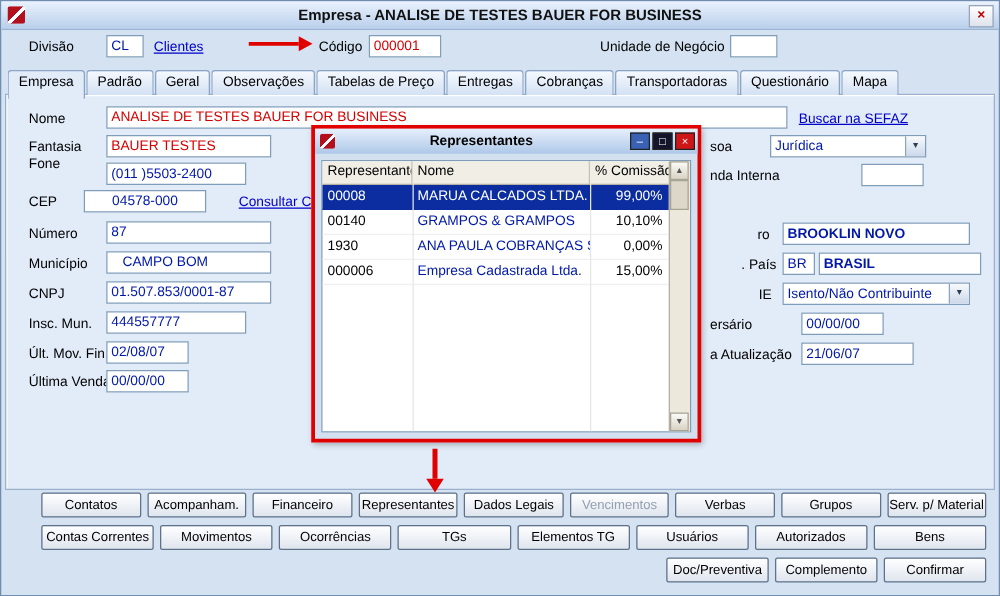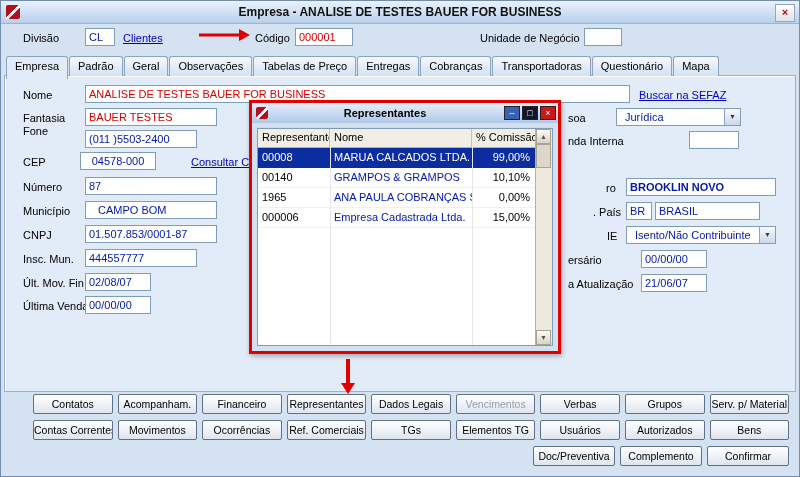--- a/index.html
+++ b/index.html
@@ -9,21 +9,21 @@
   .wtitle{position:absolute;left:0;right:0;top:4px;text-align:center;font-weight:bold;font-size:12px;color:#111}
   .wclose{position:absolute;right:4px;top:3px;width:18px;height:16px;border:1px solid #97a5b8;background:linear-gradient(#ffffff,#dde3ec);color:#c40000;font-weight:bold;text-align:center;line-height:15px;font-size:11px;cursor:pointer}
   .lbl{position:absolute;color:#000;white-space:nowrap}
   .link{position:absolute;color:#0000c8;text-decoration:underline;white-space:nowrap;cursor:pointer}
   .field{position:absolute;height:18px;border:1px solid #7f9db9;background:#fff;font-family:inherit;font-size:11px;padding:0 3px;box-sizing:border-box;color:#000}
   .v-red{color:#d40000}.v-blue{color:#0018a8}.center{text-align:center}
   .tabbar{position:absolute;left:5px;top:55px;display:flex;z-index:3}
   .tab{padding:3px 8px;height:13px;background:linear-gradient(#f5f9fe,#d3e1f3);border:1px solid #8ba4c4;border-bottom:none;border-radius:3px 3px 0 0;margin-right:1px;cursor:pointer;white-space:nowrap}
   .tab.active{background:#e2ebf8;padding-bottom:6px;position:relative;z-index:4}
   .panel{position:absolute;left:3px;top:74px;right:3px;height:315px;background:#e2ebf8;border:1px solid #9ab0cc;box-shadow:inset 1px 1px 0 #fff}
-  .dd{position:absolute;height:18px;border:1px solid #7f9db9;background:#fff;box-sizing:border-box;padding:2px 16px 0 8px;white-space:nowrap;overflow:hidden;color:#0018a8;cursor:pointer}
+  .dd{position:absolute;height:18px;border:1px solid #7f9db9;background:#fff;box-sizing:border-box;padding:2px 16px 0 3px;white-space:nowrap;overflow:hidden;color:#0018a8;cursor:pointer}
   .dd .arw{position:absolute;right:0;top:0;width:15px;height:16px;background:linear-gradient(#f8fafc,#ccd8ea);border-left:1px solid #8ba4c4;text-align:center;line-height:16px;font-size:7px;color:#2c3e57}
   .popup{position:absolute;left:248px;top:99px;width:312px;height:254px;box-sizing:border-box;border:3px solid #e00000;background:#d2e0f0;z-index:5;box-shadow:1px 2px 5px rgba(0,0,0,.3)}
   .ptitle{position:absolute;left:0;top:0;right:0;height:20px;background:linear-gradient(#e6effc,#aec8e8);display:flex;align-items:center;padding:0 2px;box-sizing:border-box}
   .picon{width:12px;height:12px;background:#b40f1d;border-radius:2px;background-image:linear-gradient(135deg,transparent 45%,#fff 45%,#fff 60%,transparent 60%);margin-left:2px}
   .ptext{flex:1;text-align:center;font-weight:bold;font-size:11px}
   .pbtn{width:16px;height:14px;margin-left:2px;color:#fff;font-size:9px;line-height:12px;text-align:center;border:1px solid #222;box-sizing:border-box;cursor:pointer}
   .pbtn.min{background:#3a62b4}.pbtn.max{background:#14142a}.pbtn.cls{background:#cf1616}
   .grid{position:absolute;left:5px;top:25px;right:5px;bottom:5px;background:#fff;border:1px solid #7f9db9}
   .ghead{display:flex;height:18px;background:#f1eee6;border-bottom:1px solid #b4b0a4;margin-right:16px}
   .gh{padding:2px 4px;box-sizing:border-box;border-right:1px solid #c6c2b6;white-space:nowrap;overflow:hidden}
@@ -89,21 +89,21 @@
   <input class="field v-red" style="left: 84px; top: 84px; width: 545px;" value="ANALISE DE TESTES BAUER FOR BUSINESS">
   <span class="link" style="left:638px;top:88px">Buscar na SEFAZ</span>
 
   <span class="lbl" style="left:22px;top:111px">Fantasia</span>
   <input class="field v-red" style="left: 84px; top: 107px; width: 132px;" value="BAUER TESTES">
 
   <span class="lbl" style="left:22px;top:124px">Fone</span>
   <input class="field v-blue" style="left: 84px; top: 129px; width: 112px;" value="(011 )5503-2400">
 
   <span class="lbl" style="left:22px;top:155px">CEP</span>
-  <input class="field v-blue center" style="left: 79px; top: 151px; width: 76px;" value="04578-000">
+  <input class="field v-blue center" style="left: 66px; top: 151px; width: 98px;" value="04578-000">
   <span class="link" style="left:190px;top:155px">Consultar CEP</span>
 
   <span class="lbl" style="left:22px;top:180px">Número</span>
   <input class="field v-blue" style="left: 84px; top: 176px; width: 132px;" value="87">
 
   <span class="lbl" style="left:22px;top:204px">Município</span>
   <input class="field v-blue" style="left: 84px; top: 200px; width: 132px; padding-left: 12px;" value="CAMPO BOM">
 
   <span class="lbl" style="left:22px;top:228px">CNPJ</span>
   <input class="field v-blue" style="left: 84px; top: 224px; width: 132px;" value="01.507.853/0001-87">
@@ -124,33 +124,33 @@
   </div>
 
   <span class="lbl" style="left:567px;top:134px">nda Interna</span>
   <input class="field" style="left: 688px; top: 130px; width: 50px;" value="">
 
   <span class="lbl" style="left:605px;top:181px">ro</span>
   <input class="field v-blue" style="left: 625px; top: 177px; width: 150px; font-weight: bold;" value="BROOKLIN NOVO">
 
   <span class="lbl" style="left:592px;top:205px">. País</span>
   <input class="field v-blue" style="left: 625px; top: 201px; width: 26px;" value="BR">
-  <input class="field v-blue" style="left: 654px; top: 201px; width: 105px;" value="BRASIL">
+  <input class="field v-blue" style="left: 654px; top: 201px; width: 130px; font-weight: bold;" value="BRASIL">
 
   <span class="lbl" style="left:606px;top:229px">IE</span>
   <div class="dd" style="left:625px;top:225px;width:150px">
     <span>Isento/Não Contribuinte</span>
     <span class="arw">▼</span>
   </div>
 
   <span class="lbl" style="left:567px;top:253px">ersário</span>
   <input class="field v-blue" style="left: 640px; top: 249px; width: 66px;" value="00/00/00">
 
   <span class="lbl" style="left:567px;top:277px">a Atualização</span>
-  <input class="field v-blue" style="left: 640px; top: 273px; width: 66px;" value="21/06/07">
+  <input class="field v-blue" style="left: 640px; top: 273px; width: 90px;" value="21/06/07">
 
   <div class="popup">
     <div class="ptitle">
       <span class="picon"></span>
       <span class="ptext">Representantes</span>
       <span class="pbtn min">–</span>
       <span class="pbtn max">□</span>
       <span class="pbtn cls">×</span>
     </div>
     <div class="grid">
@@ -163,21 +163,21 @@
         <span class="gc gc1">00008</span>
         <span class="gc gc2">MARUA CALCADOS LTDA.</span>
         <span class="gc gc3">99,00%</span>
       </div>
       <div class="grow">
         <span class="gc gc1">00140</span>
         <span class="gc gc2">GRAMPOS &amp; GRAMPOS</span>
         <span class="gc gc3">10,10%</span>
       </div>
       <div class="grow">
-        <span class="gc gc1">1965</span>
+        <span class="gc gc1">1930</span>
         <span class="gc gc2">ANA PAULA COBRANÇAS S.A.-</span>
         <span class="gc gc3">0,00%</span>
       </div>
       <div class="grow">
         <span class="gc gc1">000006</span>
         <span class="gc gc2">Empresa Cadastrada Ltda.</span>
         <span class="gc gc3">15,00%</span>
       </div>
       <span class="vline" style="left:72px"></span>
       <span class="vline" style="left:214px"></span>
@@ -202,21 +202,20 @@
     <button class="btn">Dados Legais</button>
     <button class="btn disabled">Vencimentos</button>
     <button class="btn">Verbas</button>
     <button class="btn">Grupos</button>
     <button class="btn">Serv. p/ Material</button>
   </div>
   <div class="btnrow" style="top:419px">
     <button class="btn">Contas Correntes</button>
     <button class="btn">Movimentos</button>
     <button class="btn">Ocorrências</button>
-    <button class="btn">Ref. Comerciais</button>
     <button class="btn">TGs</button>
     <button class="btn">Elementos TG</button>
     <button class="btn">Usuários</button>
     <button class="btn">Autorizados</button>
     <button class="btn">Bens</button>
   </div>
   <div class="btnrow r3" style="top:445px;right:10px">
     <button class="btn">Doc/Preventiva</button>
     <button class="btn">Complemento</button>
     <button class="btn">Confirmar</button>

